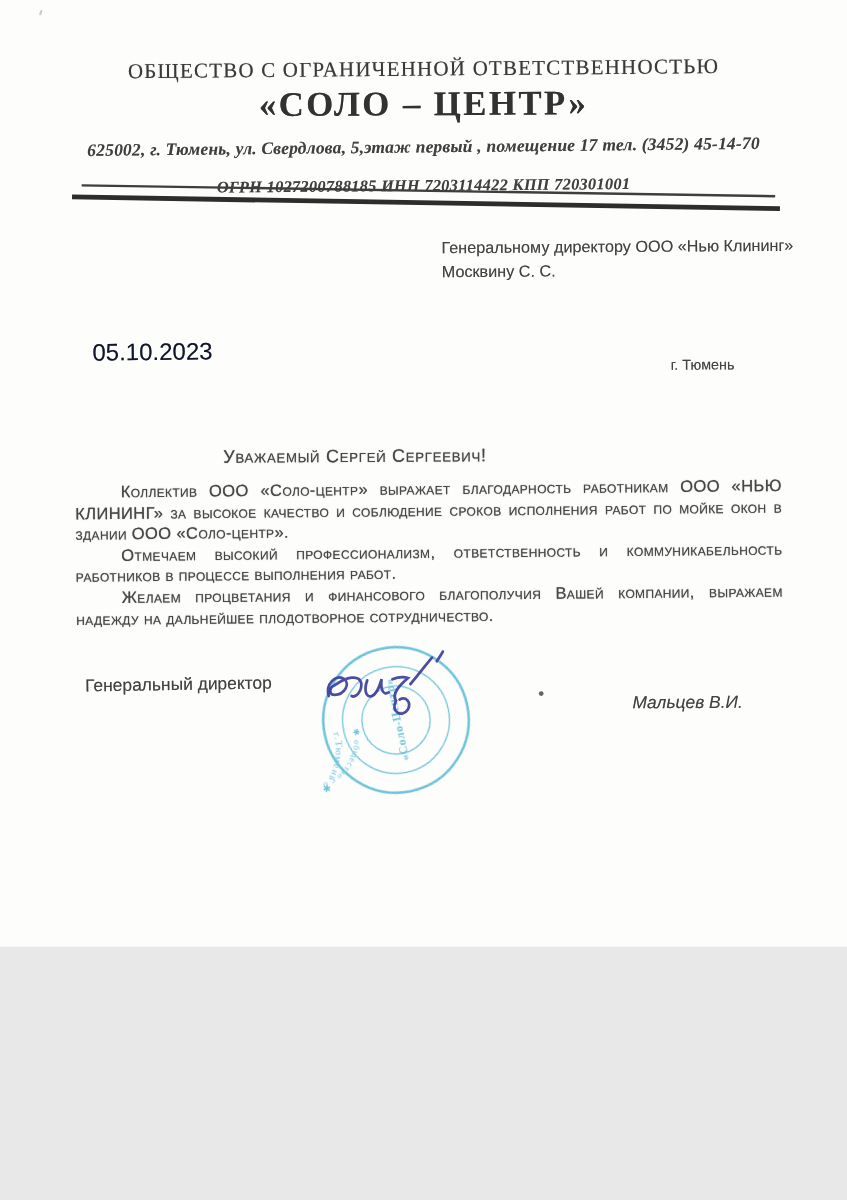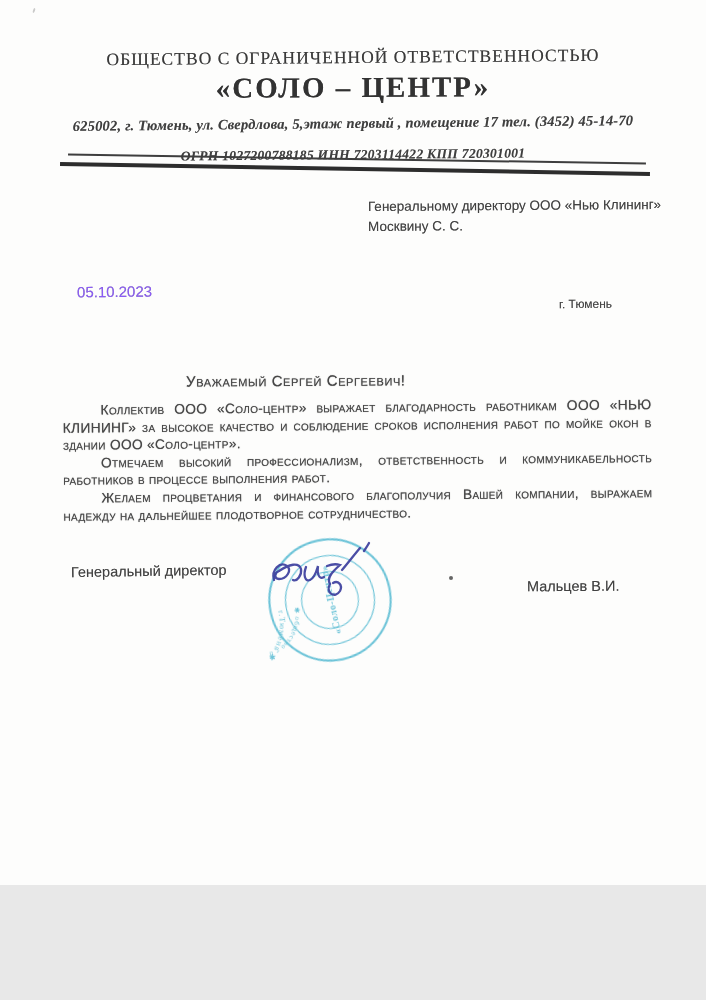--- a/index.html
+++ b/index.html
@@ -1,18 +1,18 @@
 <!DOCTYPE html>
 <html><head>
 <meta charset="utf-8">
 <style>
   html,body { margin:0; padding:0; background:#e8e8e8; }
   .page {
     position:relative;
-    width:706px; height:885px;
+    width:706px; height:789px;
     margin:0 auto;
     background:#fdfdfc;
     overflow:hidden;
     font-family:"Liberation Sans", sans-serif;
     color:#3c3c3c;
   }
   
   .org-type {
     position:absolute; top:47px; left:0; width:100%;
     text-align:center;
@@ -55,21 +55,21 @@
   }
   
   .recipient {
     position:absolute; left:368px; top:196px; width:300px;
     font-size:13.5px; line-height:20px; color:#424242;
     transform:rotate(-0.4deg);
     text-shadow:0 0 .5px rgba(66,66,66,.5);
   }
   .date-line {
     position:absolute; left:77px; top:283px;
-    font-size:15px; color:#8b5cf6; transform:rotate(-0.6deg);
+    font-size:20px; color:#0f172a; transform:rotate(-0.6deg);
     text-shadow:0 0 .5px rgba(63,63,63,.5);
   }
   .city-line {
     position:absolute; left:559px; top:297px;
     font-size:12px; color:#444; transform:rotate(-0.4deg);
     text-shadow:0 0 .5px rgba(68,68,68,.5);
   }
   
   .salutation {
     position:absolute; left:186px; top:372px;
@@ -89,20 +89,21 @@
   
   .sig-title {
     position:absolute; left:71px; top:563px;
     font-size:14.5px; color:#414141; transform:rotate(-0.9deg);
     text-shadow:0 0 .5px rgba(65,65,65,.5);
   }
   .sig-name {
     position:absolute; left:527px; top:578px;
     font-size:14.5px; color:#424242; transform:rotate(-0.3deg);
     text-shadow:0 0 .5px rgba(66,66,66,.5);
+    font-style:italic;
   }
   .stamp-svg {
     position:absolute; left:259px; top:529px; width:142px; height:142px;
     transform:rotate(-12deg);
     opacity:.82; filter:blur(.3px);
   }
   .stamp-ring-text {
     font-family:"Liberation Serif", serif;
     fill:#4db7d0;
   }

